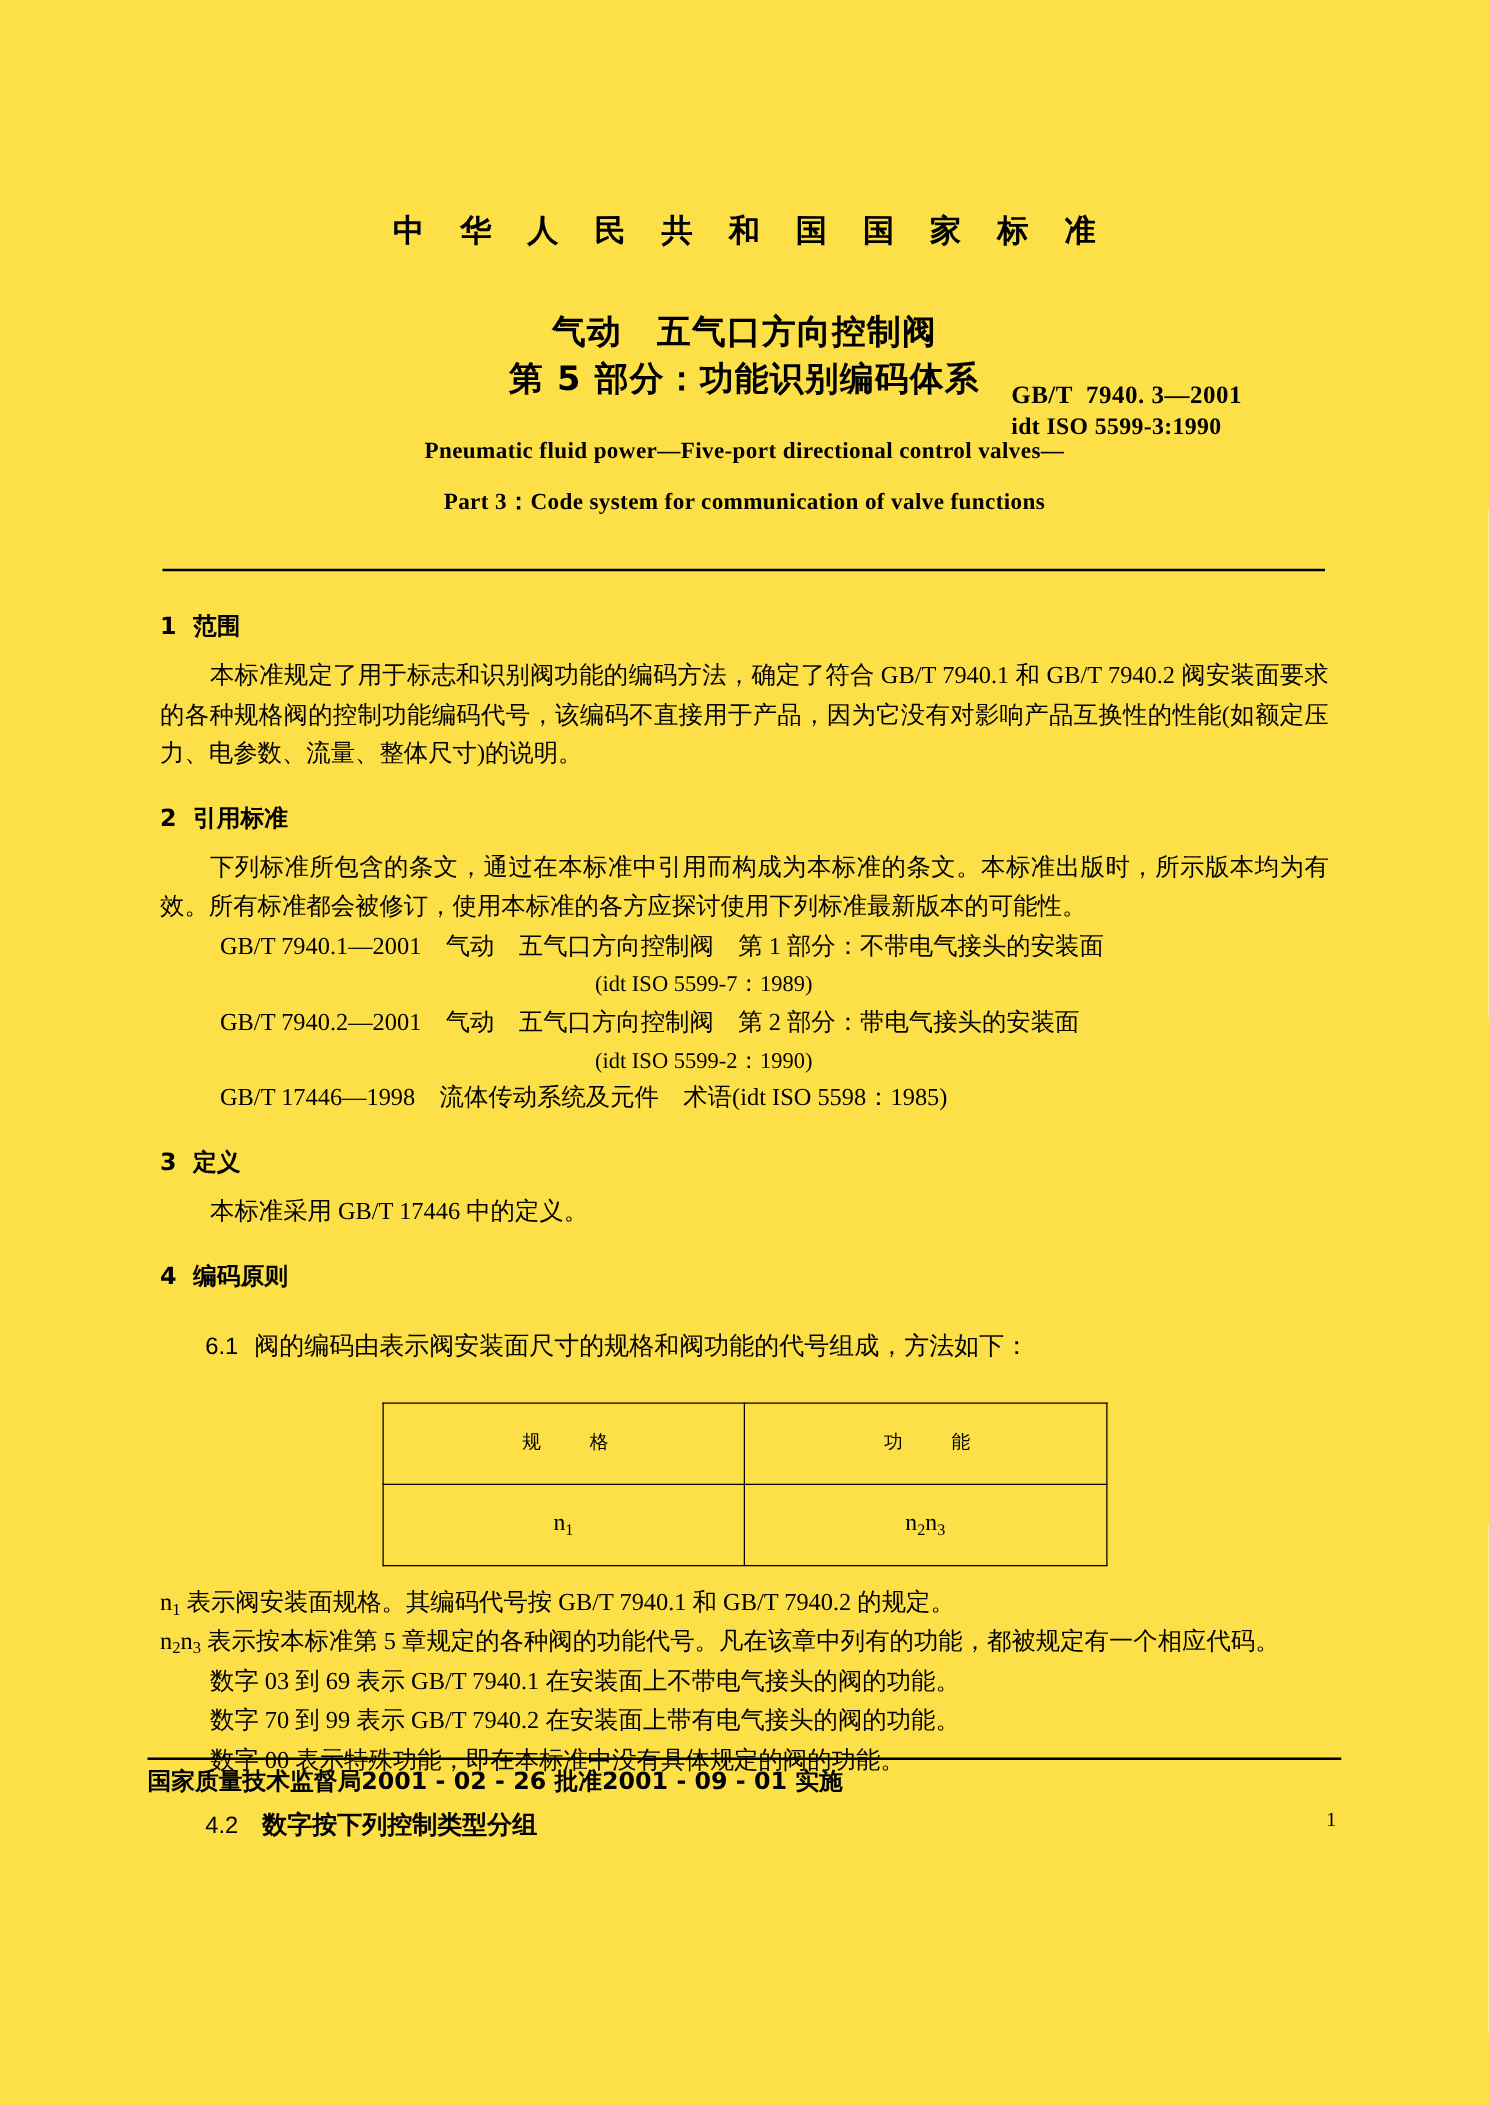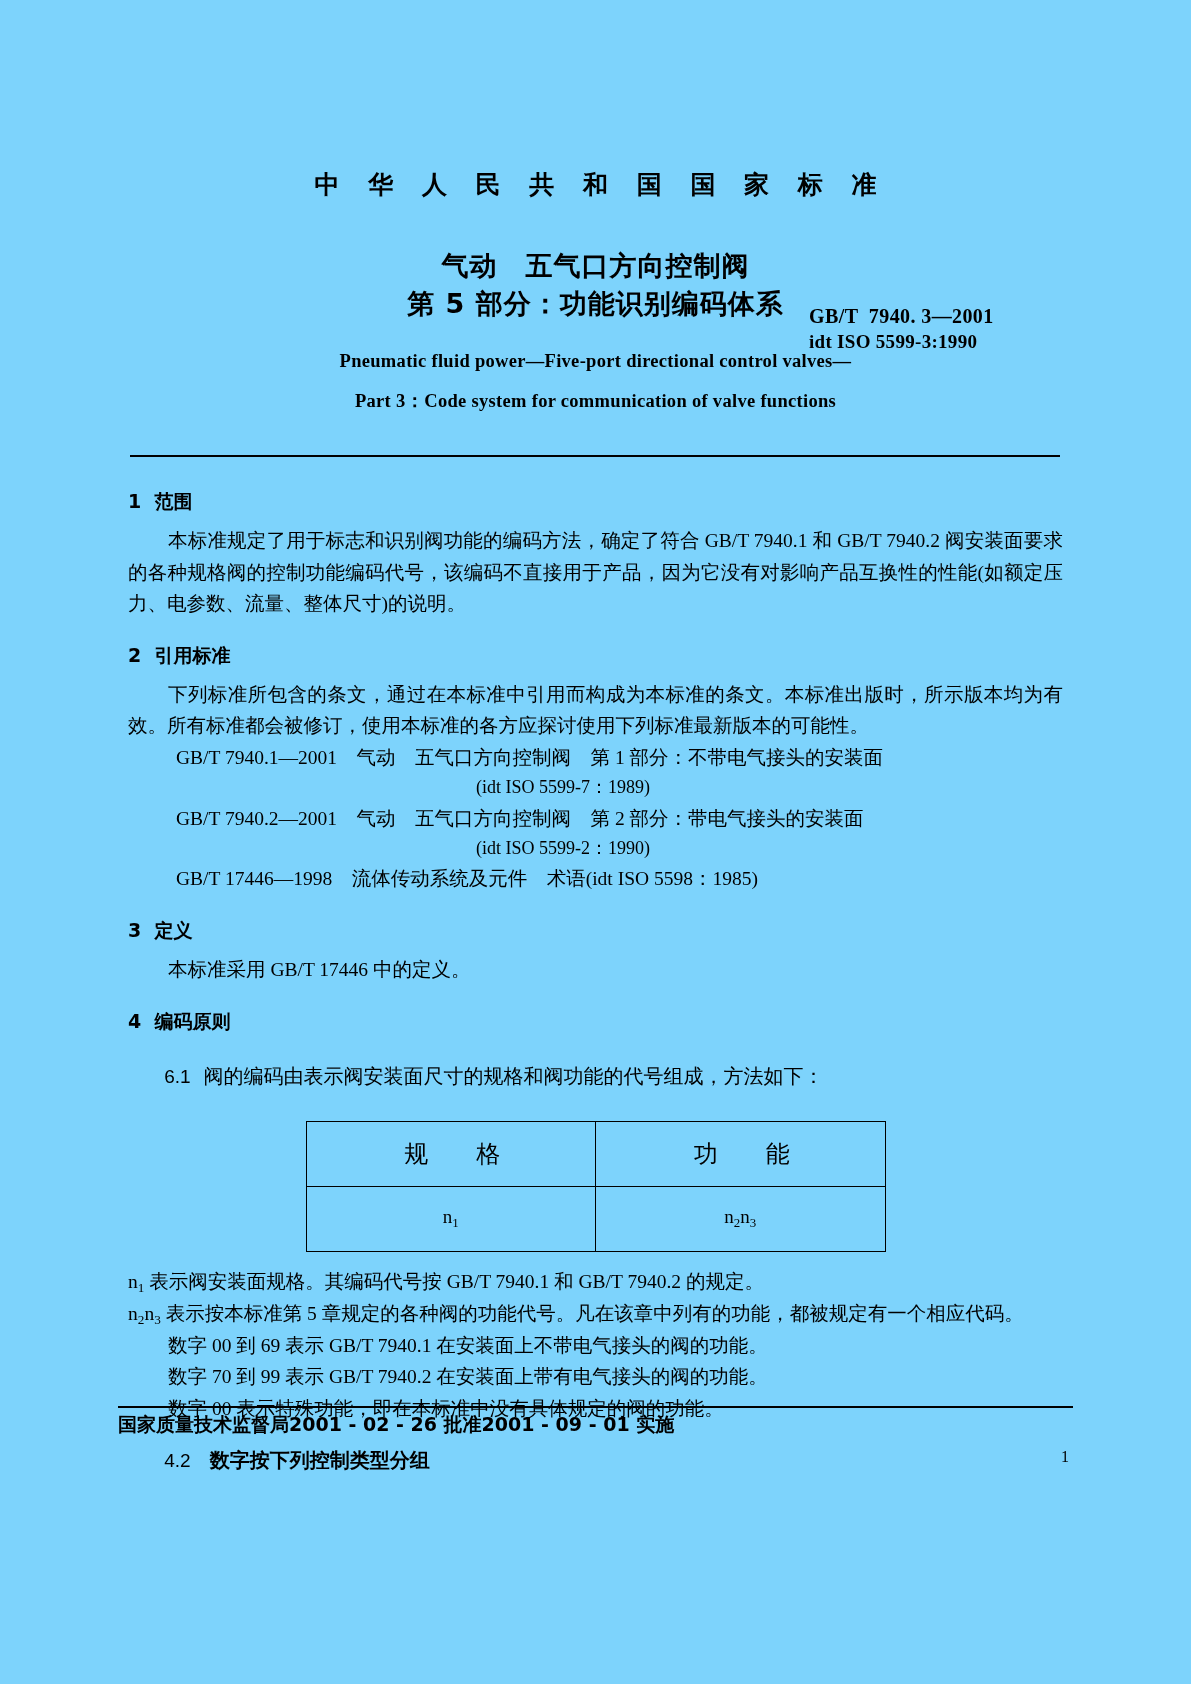--- a/index.html
+++ b/index.html
@@ -6,21 +6,21 @@
   html, body {
     margin: 0;
     padding: 0;
     background: #ffffff;
   }
   .page {
     position: relative;
     width: 1191px;
     height: 1684px;
     margin: 0 auto;
-    background: #7dd3fc;
+    background: #fde047;
     font-family: "Liberation Serif", "DejaVu Serif", serif;
     color: #000000;
     overflow: hidden;
   }
 
   
   .masthead {
     position: absolute;
     left: 0;
     right: 0;
@@ -178,21 +178,21 @@
     border: 1.4px solid #000;
     text-align: center;
     vertical-align: middle;
     font-size: 20px;
     font-family: "Liberation Serif", "DejaVu Serif", serif;
   }
   table.code-table td.hdr {
     height: 62px;
     letter-spacing: 12px;
     padding-left: 16px;
-    font-size: 24px;
+    font-size: 15px;
   }
   table.code-table td.val {
     height: 62px;
     font-size: 19px;
   }
   sub { font-size: 0.68em; vertical-align: -0.28em; }
 
   
   .footer-rule {
     position: absolute;
@@ -285,21 +285,21 @@
           <tr>
             <td class="val">n<sub>1</sub></td>
             <td class="val">n<sub>2</sub>n<sub>3</sub></td>
           </tr>
         </tbody>
       </table>
     </div>
 
     <p class="para noindent">n<sub>1</sub> 表示阀安装面规格。其编码代号按 GB/T 7940.1 和 GB/T 7940.2 的规定。</p>
     <p class="para noindent">n<sub>2</sub>n<sub>3</sub> 表示按本标准第 5 章规定的各种阀的功能代号。凡在该章中列有的功能，都被规定有一个相应代码。</p>
-    <p class="para">数字 00 到 69 表示 GB/T 7940.1 在安装面上不带电气接头的阀的功能。</p>
+    <p class="para">数字 03 到 69 表示 GB/T 7940.1 在安装面上不带电气接头的阀的功能。</p>
     <p class="para">数字 70 到 99 表示 GB/T 7940.2 在安装面上带有电气接头的阀的功能。</p>
     <p class="para">数字 00 表示特殊功能，即在本标准中没有具体规定的阀的功能。</p>
 
     <p class="sec4-1" style="margin-top:6px;">
       <span class="num">4.2</span><span class="txt" style="white-space:pre">   </span><span class="txt" style="font-weight:700">数字按下列控制类型分组</span>
     </p>
 
   </div>
 
   <div class="footer-rule"></div>

